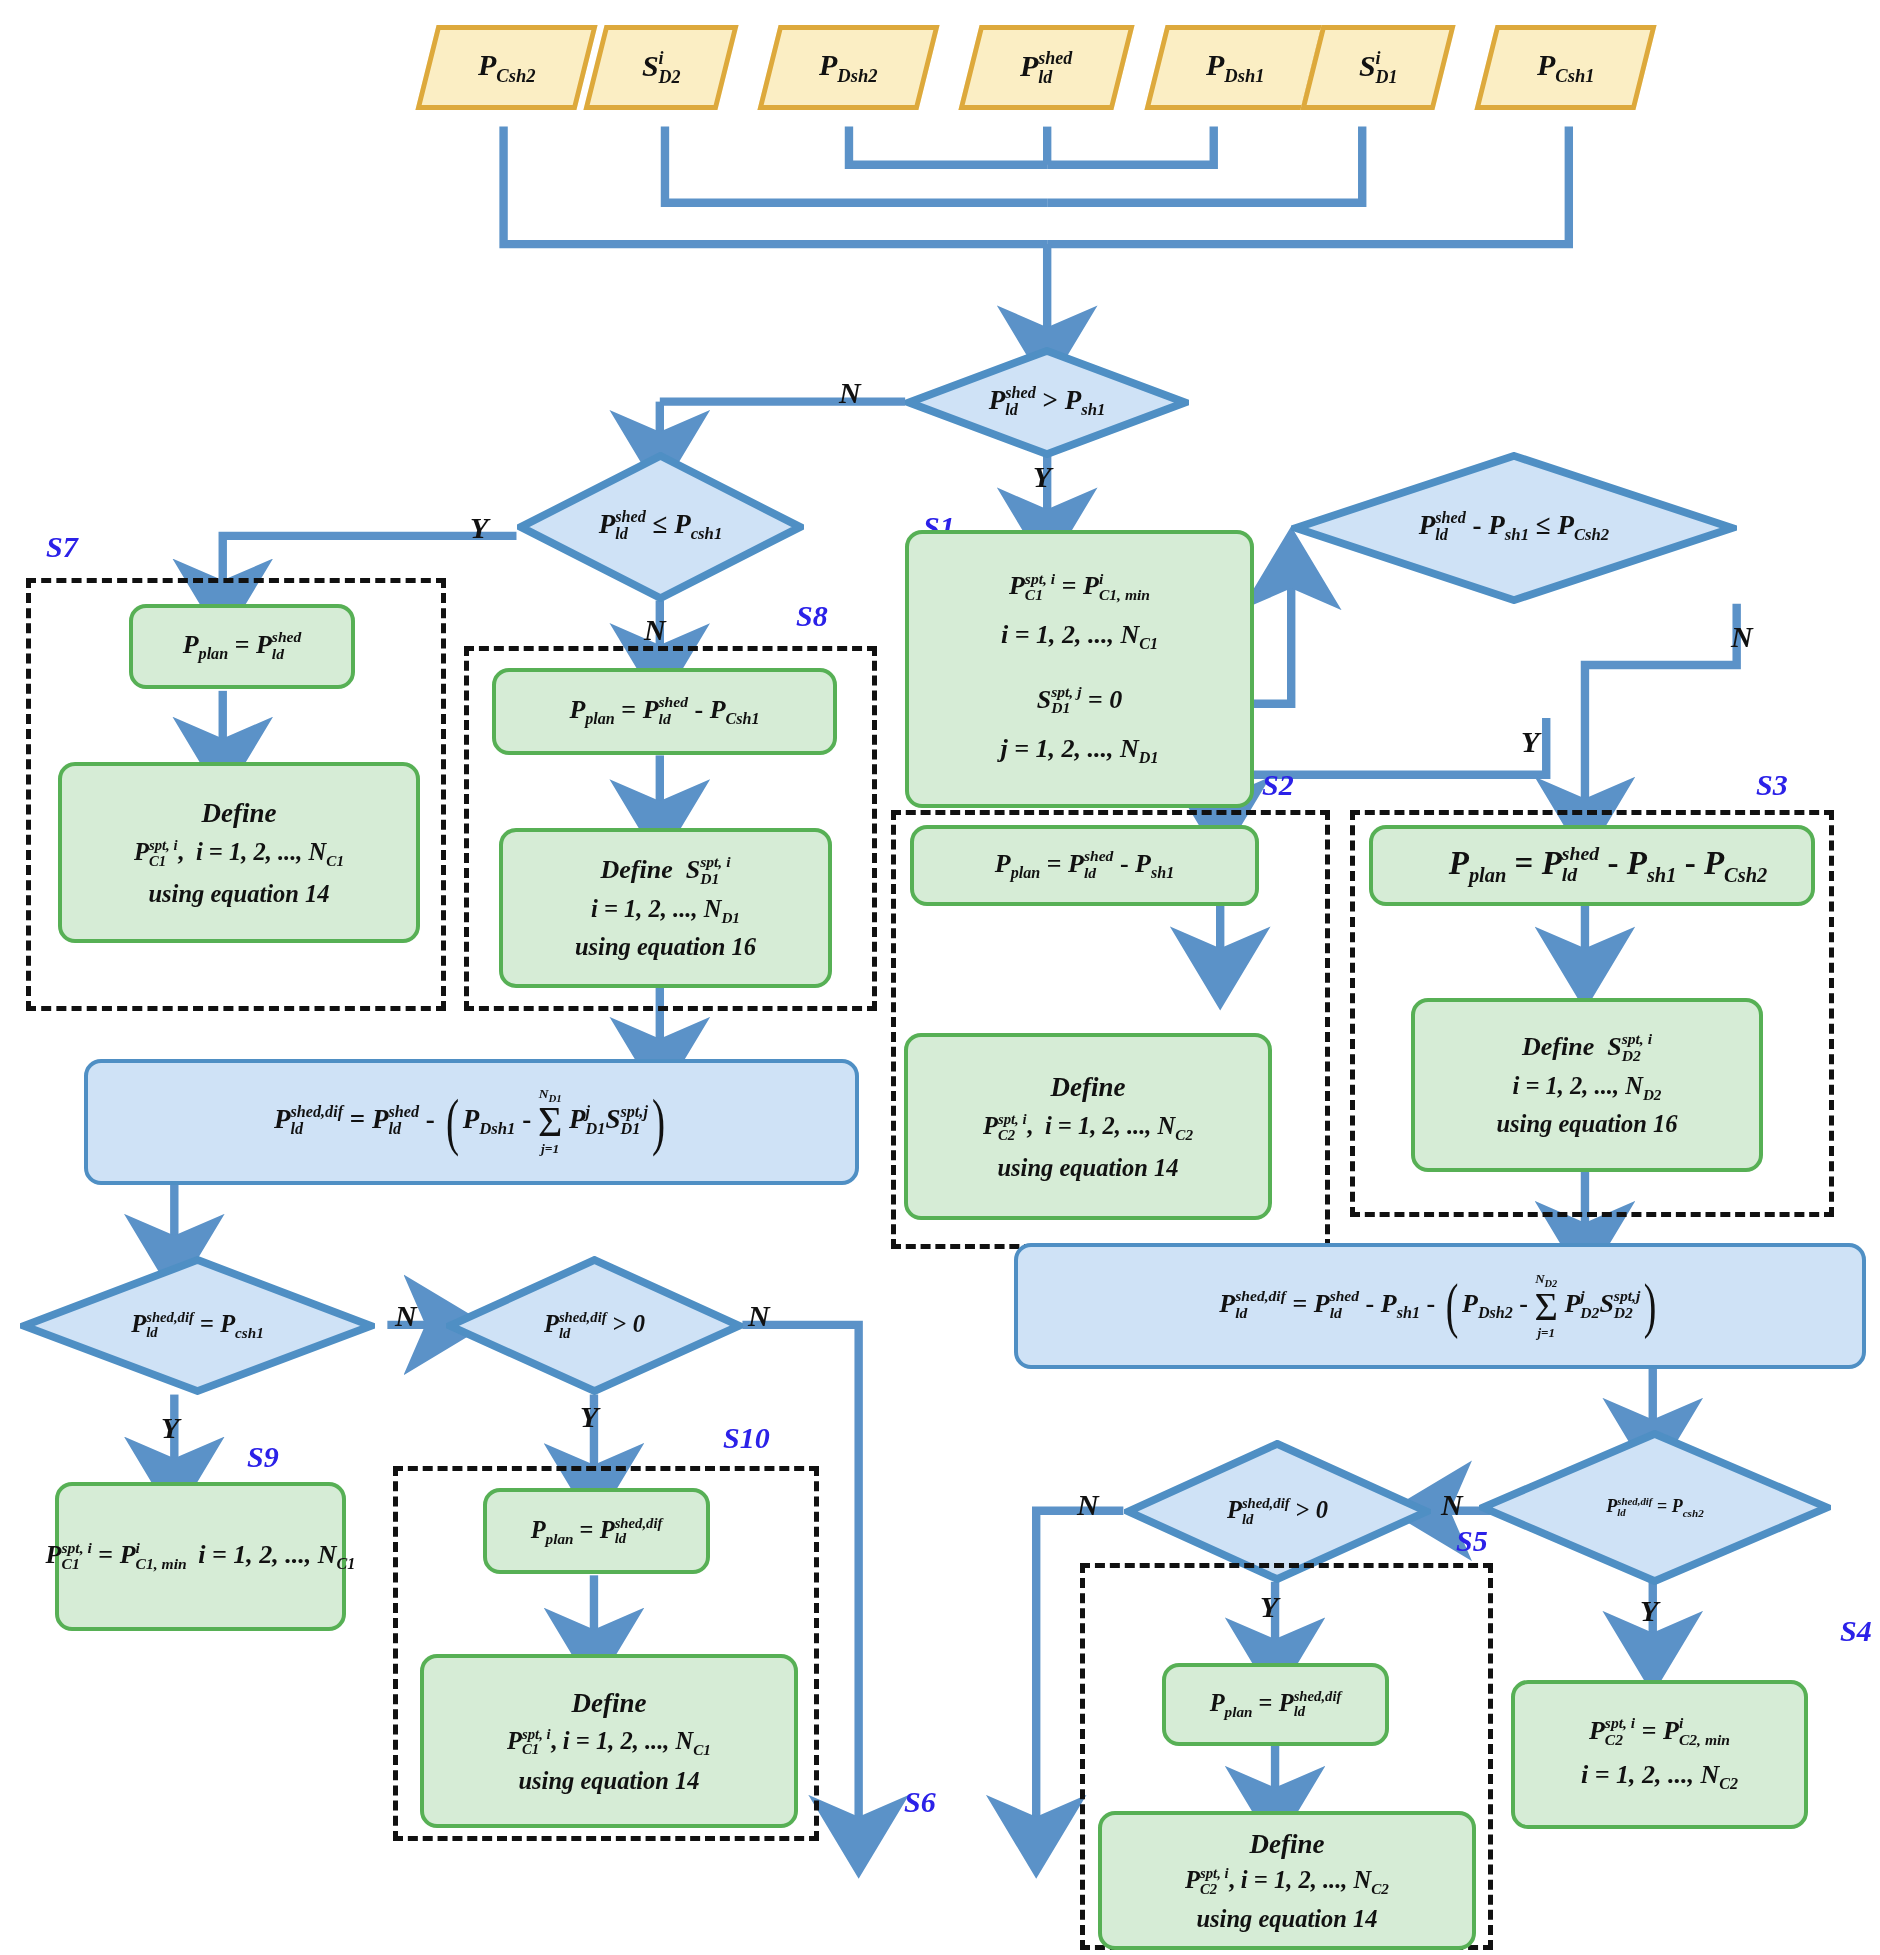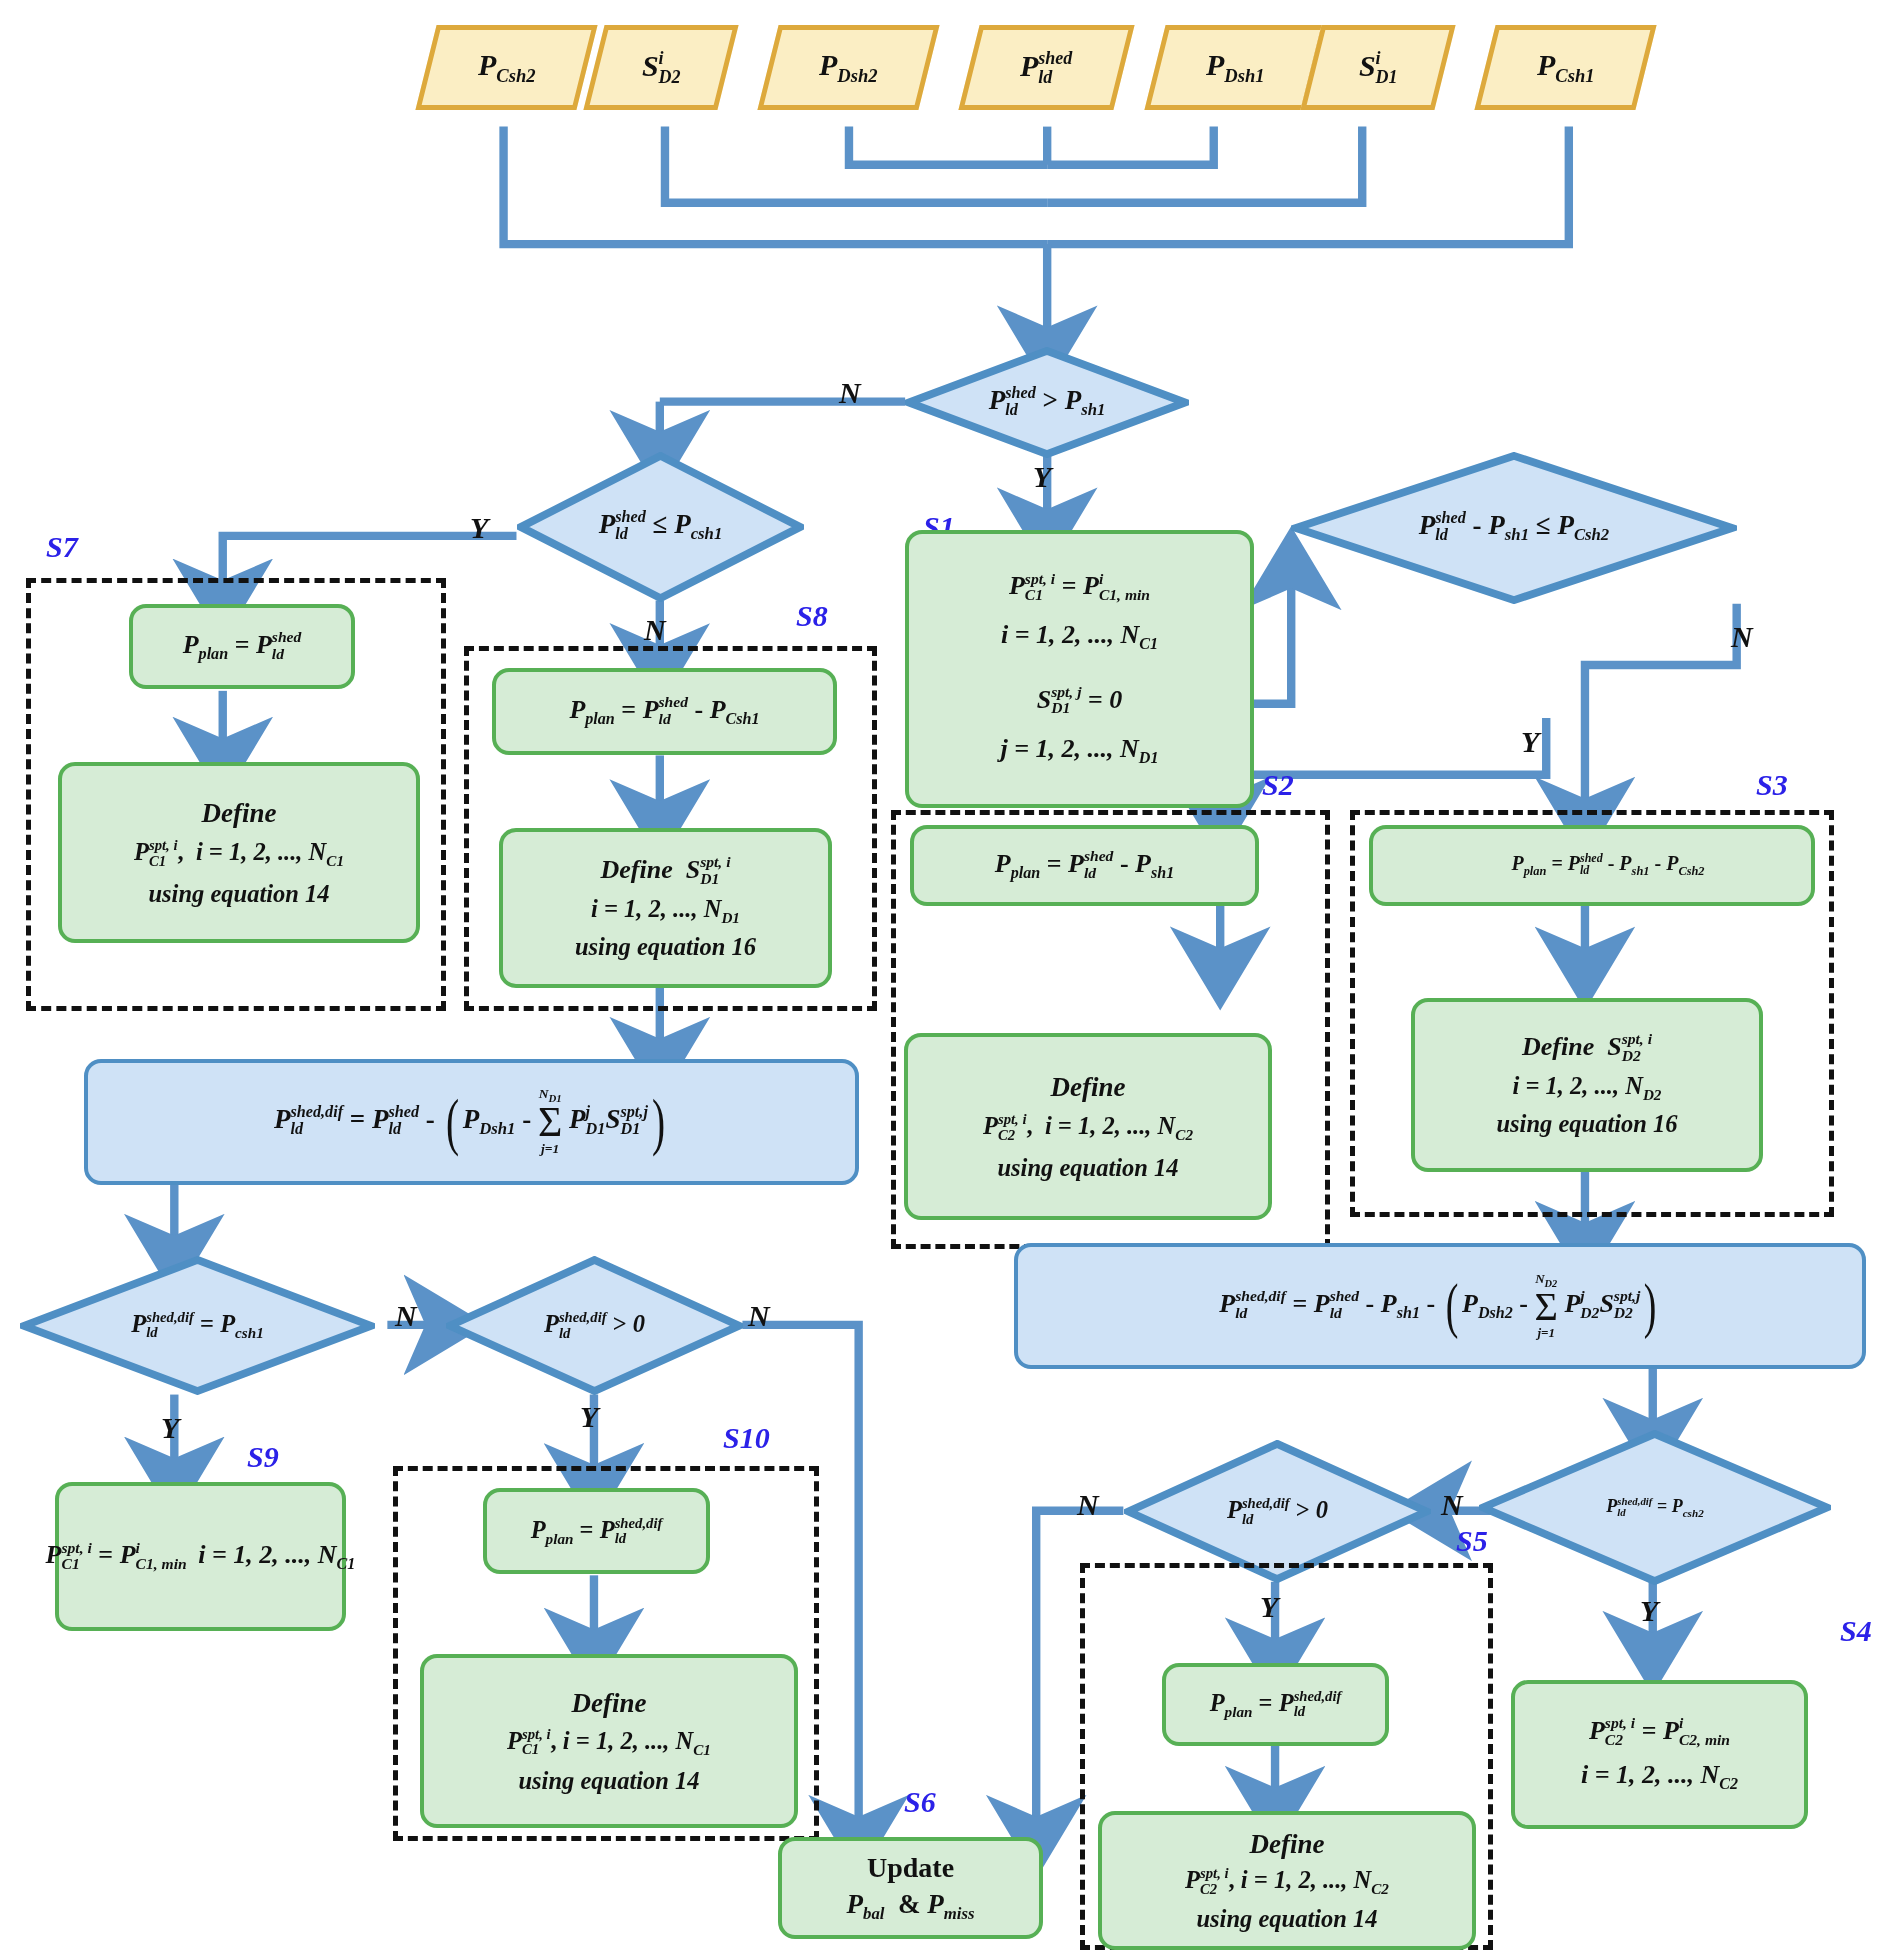--- a/index.html
+++ b/index.html
@@ -277,21 +277,21 @@
       <span class="rom"> = </span>P<span class="stack"><i>shed</i><i class="b">ld</i></span>
       <span class="rom"> - </span>P<span class="dn">sh1</span></span>
   </div>
   <div class="node proc" style="left:904px;top:1033px;width:368px;height:187px;flex-direction:column;gap:10.3px;">
     <span class="m" style="font-size:27px;">Define</span>
     <span class="m" style="font-size:24.5px;">P<span class="stack"><i>spt, i</i><i class="b">C2</i></span><span class="rom">,&nbsp;&nbsp;</span><span>i = 1, 2, ..., N</span><span class="dn">C2</span></span>
     <span class="m" style="font-size:24.5px;">using equation 14</span>
   </div>
 
   <div class="node proc" style="left:1369px;top:825px;width:446px;height:81px;">
-    <span class="m" style="font-size:20px;margin-left:32px;">P<span class="dn">plan</span>
+    <span class="m" style="font-size:33px;margin-left:32px;">P<span class="dn">plan</span>
       <span class="rom"> = </span>P<span class="stack"><i>shed</i><i class="b">ld</i></span>
       <span class="rom"> - </span>P<span class="dn">sh1</span>
       <span class="rom"> - </span>P<span class="dn">Csh2</span></span>
   </div>
   <div class="node proc" style="left:1411px;top:998px;width:352px;height:174px;flex-direction:column;gap:7.7px;">
     <span class="m" style="font-size:26px;"><span>Define</span>&nbsp;
       S<span class="stack"><i>spt, i</i><i class="b">D2</i></span></span>
     <span class="m" style="font-size:24.5px;"><span>i = 1, 2, ..., N</span><span class="dn">D2</span></span>
     <span class="m" style="font-size:24.5px;">using equation 16</span>
   </div>
@@ -338,20 +338,15 @@
     <span class="m" style="font-size:24.5px;">P<span class="stack"><i>spt, i</i><i class="b">C2</i></span><span class="rom">, </span><span>i = 1, 2, ..., N</span><span class="dn">C2</span></span>
     <span class="m" style="font-size:24.5px;">using equation 14</span>
   </div>
 
   <div class="node proc" style="left:1511px;top:1656px;width:297px;height:149px;flex-direction:column;gap:11.6px;margin-top:24px;">
     <span class="m" style="font-size:26px;">P<span class="stack"><i>spt, i</i><i class="b">C2</i></span>
       <span class="rom"> = </span>P<span class="stack"><i>i</i><i class="b">C2, min</i></span></span>
     <span class="m" style="font-size:26px;"><span>i = 1, 2, ..., N</span><span class="dn">C2</span></span>
   </div>
 
-  <div class="node proc" style="left:778px;top:1837px;width:265px;height:102px;flex-direction:column;gap:5.2px;">
-    <span class="m rom" style="font-size:28px;font-style:normal;">Update</span>
-    <span class="m" style="font-size:27px;">P<span class="dn">bal</span>
-      <span class="rom">&nbsp;&amp;&nbsp;</span>P<span class="dn">miss</span></span>
-  </div>
 
 </div>
 
 
 </body></html>

